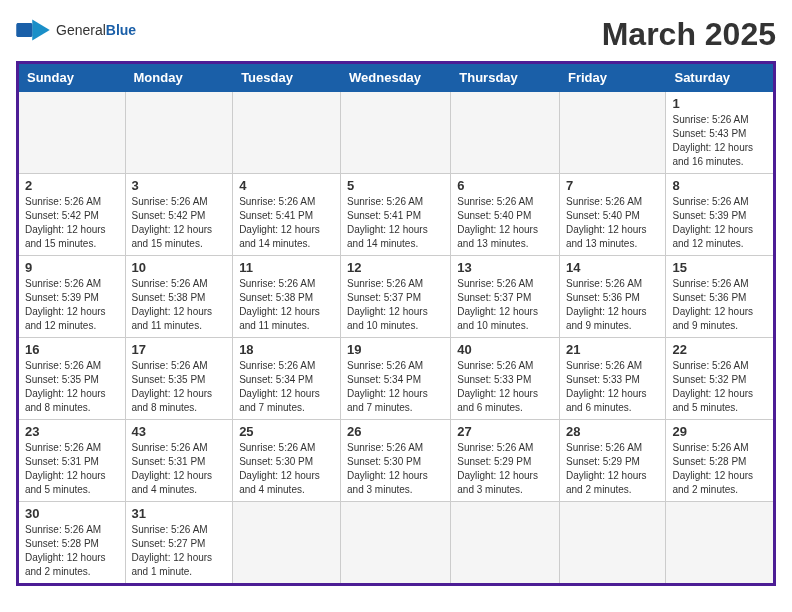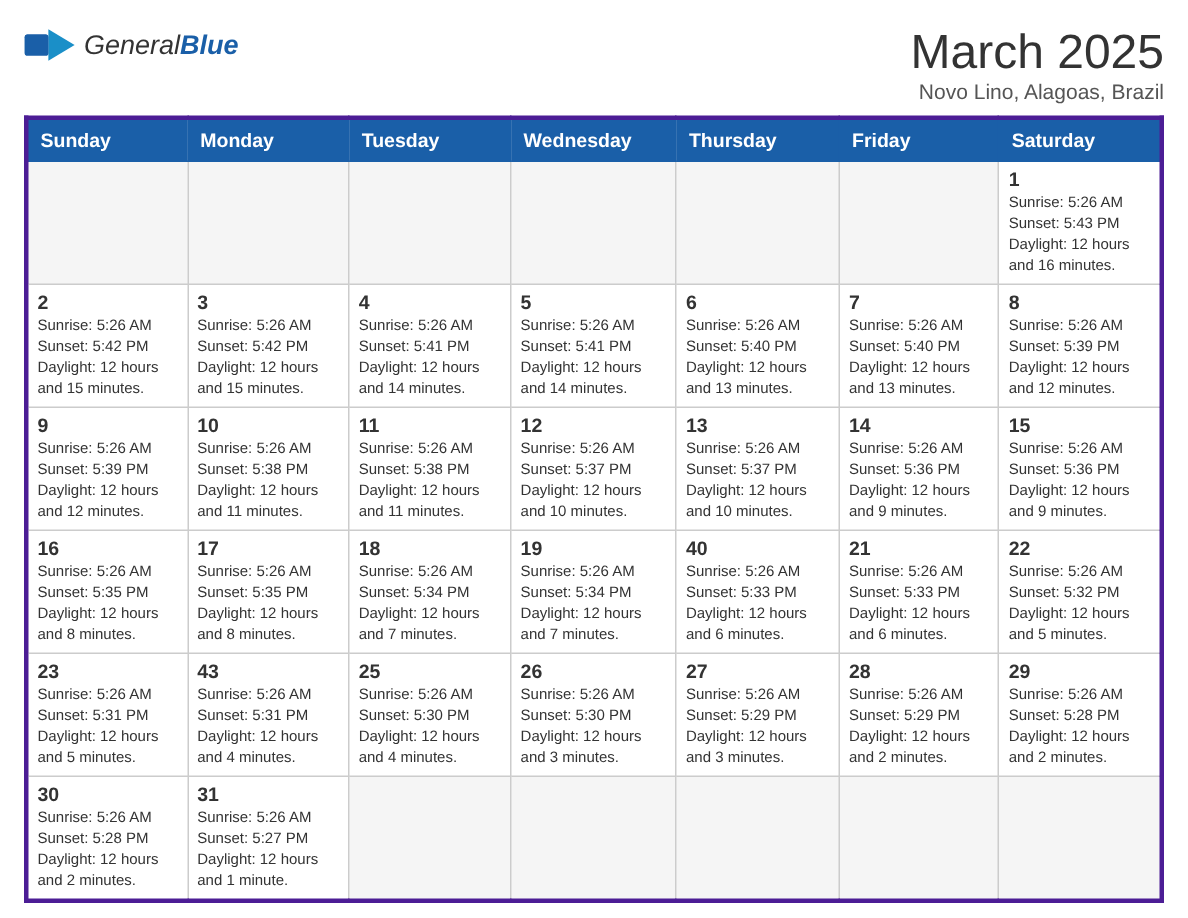--- a/index.html
+++ b/index.html
@@ -15,36 +15,35 @@
       justify-content: space-between;
       align-items: flex-start;
       margin-bottom: 8px;
     }
     .logo {
       display: flex;
       align-items: center;
       gap: 4px;
     }
     .logo-text {
-      font-size: 18px;
+      font-size: 14px;
       color: #333;
       font-weight: normal;
-      font-style: italic;
     }
     .logo-icon {
       width: 36px;
       height: 28px;
     }
     .title-block {
       text-align: right;
     }
     .month-title {
       font-size: 32px;
       color: #333;
-      font-weight: normal;
+      font-weight: bold;
     }
     .location {
       font-size: 14px;
       color: #555;
     }
     .calendar {
       width: 100%;
       border-collapse: collapse;
       border: 3px solid #4c1d95;
     }
@@ -92,21 +91,20 @@
       <rect x="0" y="8" width="18" height="16" rx="2" fill="#1a5fa8"></rect>
       <polygon points="18,4 38,16 18,28" fill="#1a8fc8"></polygon>
       <rect x="0" y="8" width="18" height="16" rx="2" fill="#1a5fa8"></rect>
     </svg>
     <div>
       <span class="logo-text">General</span><span class="logo-text" style="color:#1a5fa8;font-weight:bold;text-align:right;">Blue</span>
     </div>
   </div>
   <div class="title-block">
     <div class="month-title">March 2025</div>
-    <div class="location">Novo Lino, Alagoas, Brazil</div>
   </div>
 </div>
 
 <table class="calendar">
   <thead>
     <tr>
     <th>Sunday</th>
         <th>Monday</th>
         <th>Tuesday</th>
         <th>Wednesday</th>

